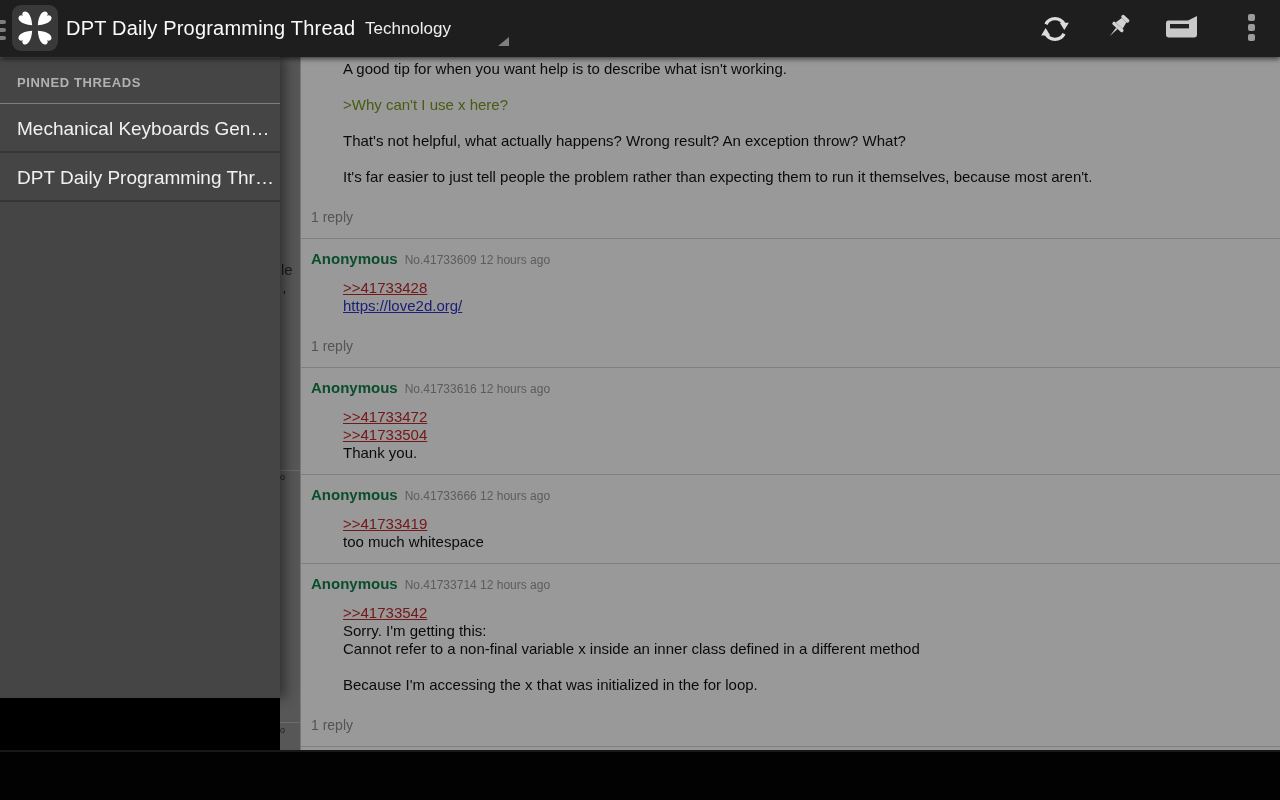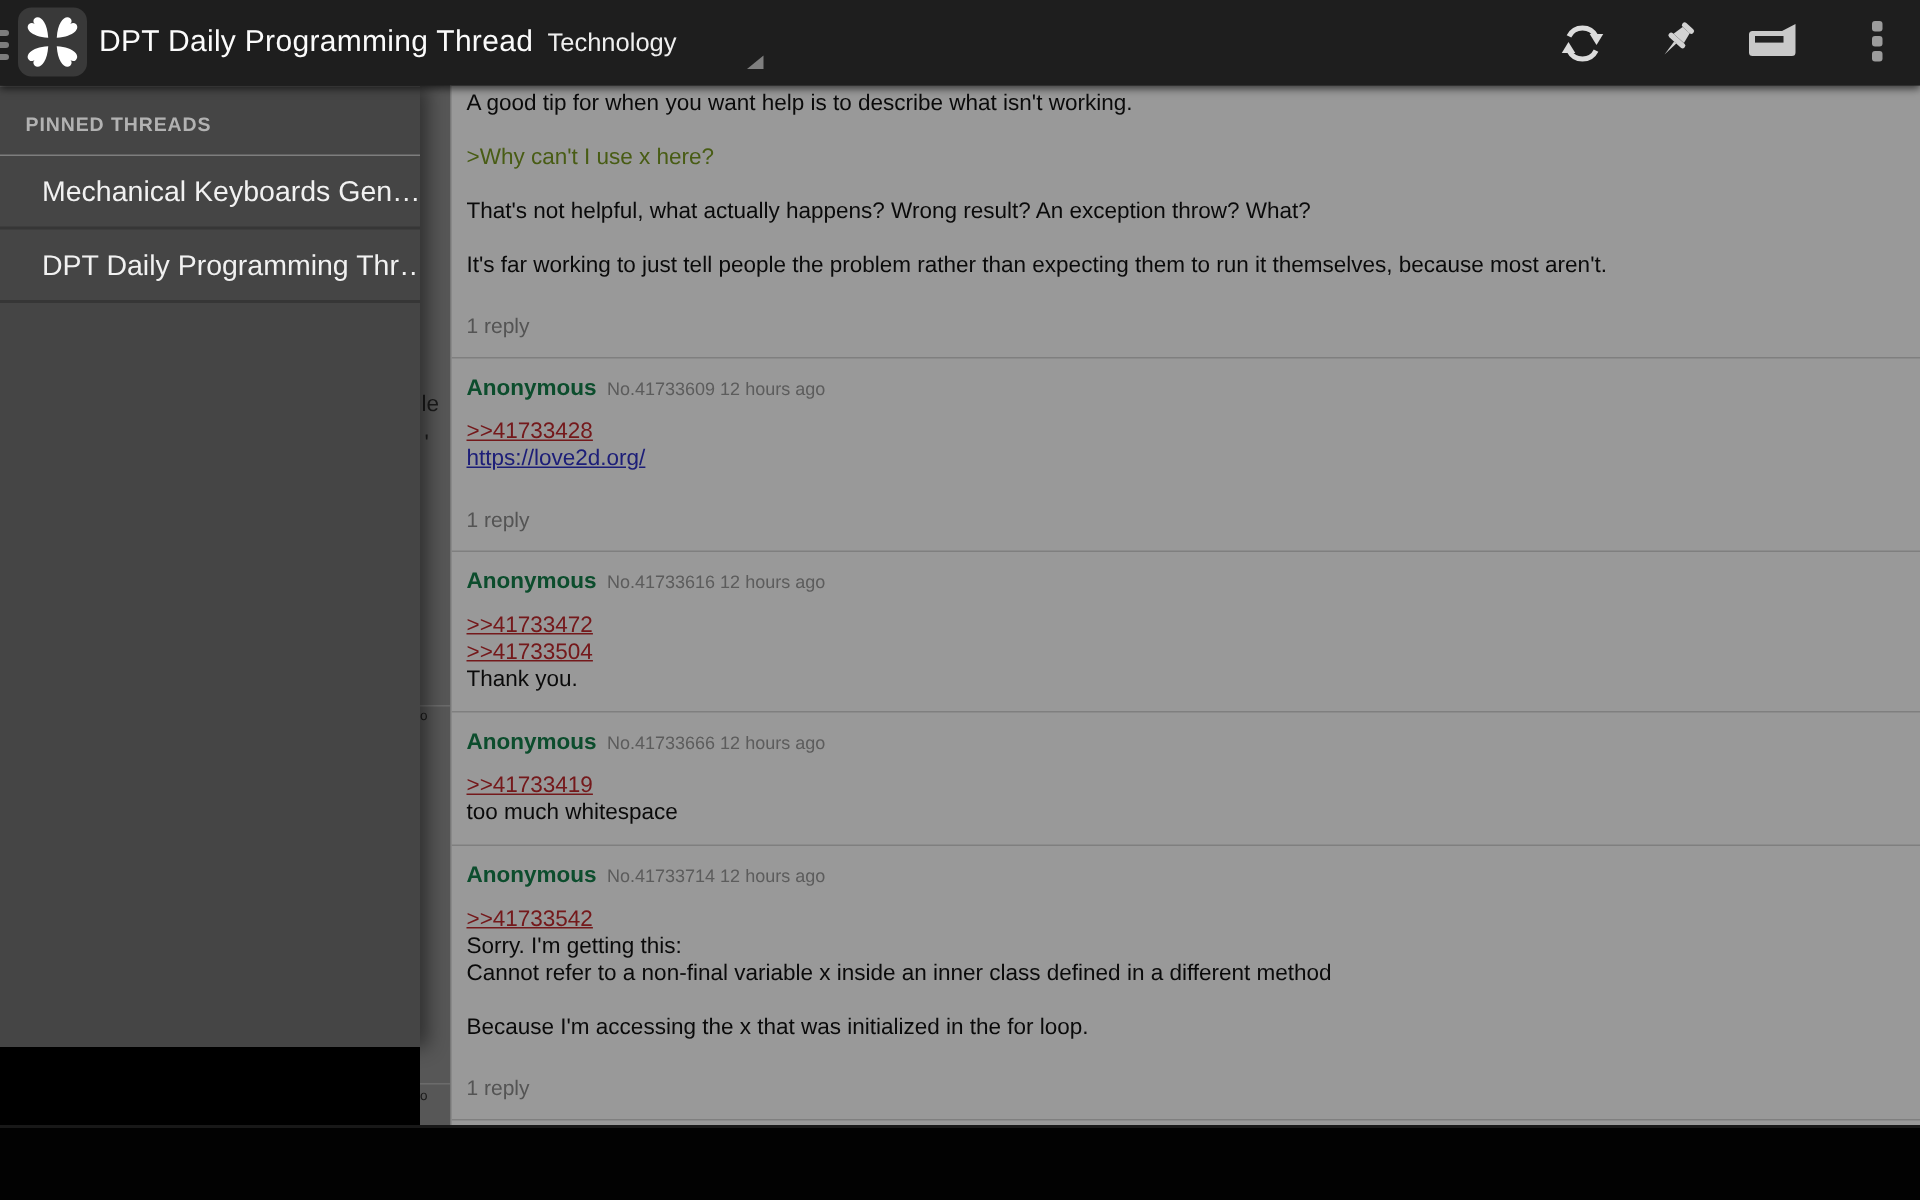--- a/index.html
+++ b/index.html
@@ -20,36 +20,36 @@
                    border-left:11px solid transparent; border-bottom:9px solid #7f7f7f; }
   .actions { position:absolute; right:0; top:0; height:57px; }
   .action-btn { position:absolute; top:12px; width:34px; height:34px; }
   .overflow-dots i { display:block; width:7px; height:7px; border-radius:2px; background:#9c9c9c; margin-bottom:3px; }
 
   
   .drawer { position:absolute; left:0; top:57px; width:280px; height:641px; background:#454545;
             border-top:1px solid #5c5c5c; box-shadow:5px 0 12px rgba(0,0,0,.45); z-index:6; }
   .drawer-header { height:46px; line-height:50px; padding-left:17px; color:#b2b2b2; font-size:13px;
                    font-weight:700; letter-spacing:.6px; border-bottom:1px solid #7e7e7e; }
-  .drawer-item { height:49px; line-height:49px; padding-left:28px; color:#f1f1f1; font-size:19px;
+  .drawer-item { height:49px; line-height:49px; padding-left:17px; color:#f1f1f1; font-size:19px;
                  border-bottom:2px solid #363636; white-space:nowrap; overflow:hidden; }
 
   
   .content { position:absolute; left:280px; top:57px; width:1000px; height:693px; background:#929292; }
   .strip { position:absolute; left:0; top:0; width:20px; height:693px; background:#929292; overflow:hidden; }
   .strip .frag { position:absolute; color:#2d2d2d; }
   .strip .sdiv { position:absolute; left:0; width:20px; height:1px; background:#b3b3b3; }
   .posts { position:absolute; left:20px; top:0; width:980px; height:693px; background:#ffffff;
            border-left:1px solid #c9c9c9; overflow:hidden; }
   .post { padding:11px 16px 12px 10px; border-bottom:1px solid #d4d4d4; }
   .post.clipped { padding-top:3px; }
   .post-header { margin-bottom:12px; font-size:15px; }
   .post-author { color:#15804b; font-weight:700; }
   .post-meta { color:#9a9a9a; font-size:12px; margin-left:7px; }
-  .line { font-size:15px; line-height:18px; color:#121212; }
+  .line { font-size:15px; line-height:18px; color:#121212;margin-left:32px; }
   .spacer { height:18px; }
   .greentext { color:#789922; }
   .quotelink { color:#c22a2e; text-decoration:underline; }
   .postlink { color:#3032c8; text-decoration:underline; }
   .replies { margin-top:22px; font-size:14px; line-height:18px; color:#8c8c8c; }
 
   
   .scrim { position:absolute; left:280px; top:57px; width:1000px; height:693px;
            background:rgba(0,0,0,.40); z-index:5; pointer-events:none; }
 
@@ -135,21 +135,21 @@
         <div class="sdiv" style="top: 665px;"></div>
       </div>
     <div class="posts">
         <div class="post clipped">
           <div class="line">A good tip for when you want help is to describe what isn't working.</div>
           <div class="spacer"></div>
           <div class="line greentext">&gt;Why can't I use x here?</div>
           <div class="spacer"></div>
           <div class="line">That's not helpful, what actually happens? Wrong result? An exception throw? What?</div>
           <div class="spacer"></div>
-          <div class="line">It's far working to just tell people the problem rather than expecting them to run it themselves, because most aren't.</div>
+          <div class="line">It's far easier to just tell people the problem rather than expecting them to run it themselves, because most aren't.</div>
           <div class="replies">1 reply</div>
         </div>
         <div class="post">
           <div class="post-header"><span class="post-author">Anonymous</span><span class="post-meta">No.41733609 12 hours ago</span></div>
           <div class="line quotelink">&gt;&gt;41733428</div>
           <div class="line postlink">https://love2d.org/</div>
           <div class="replies">1 reply</div>
         </div>
         <div class="post">
           <div class="post-header"><span class="post-author">Anonymous</span><span class="post-meta">No.41733616 12 hours ago</span></div>

